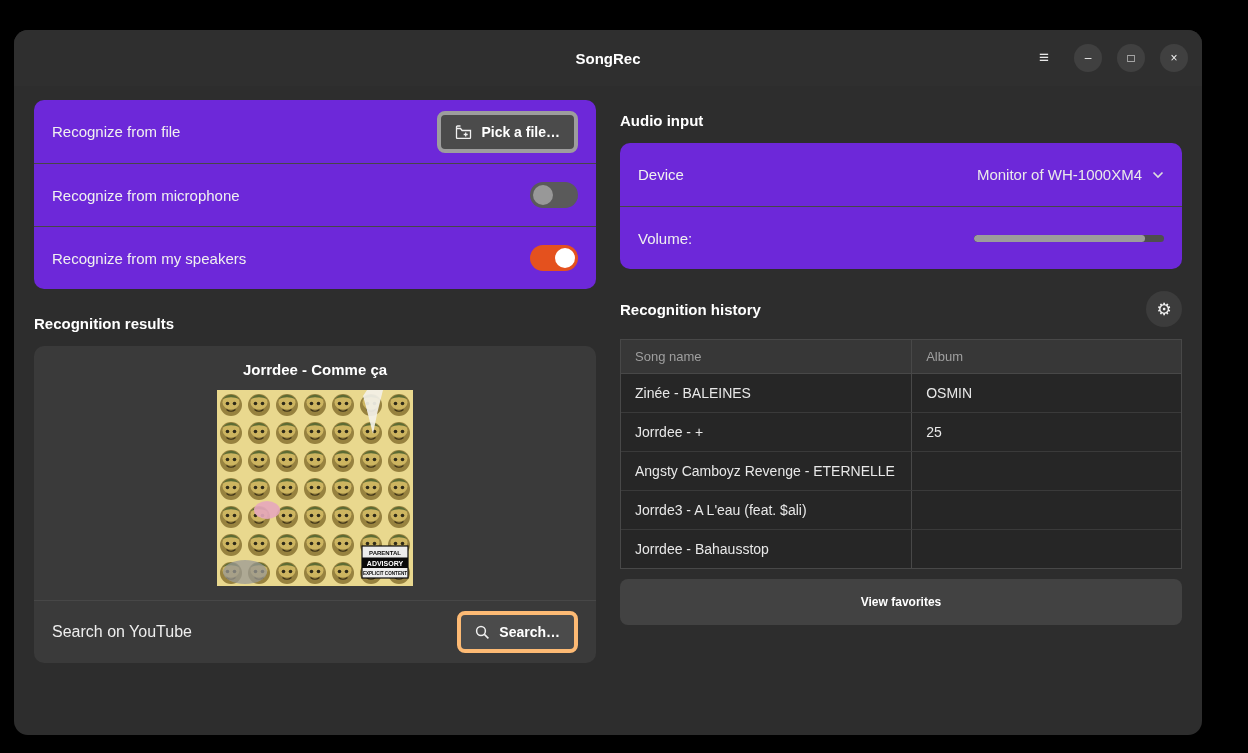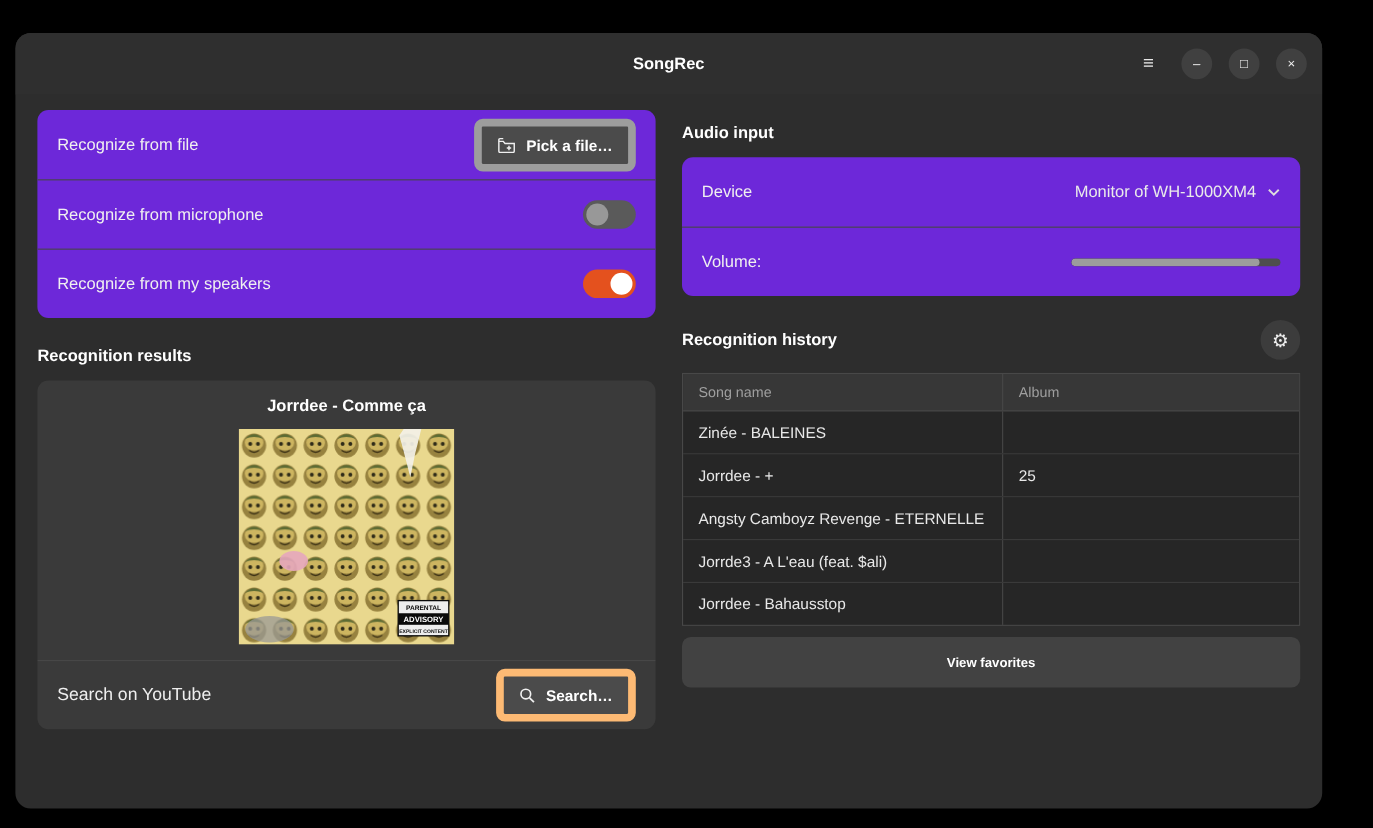--- a/index.html
+++ b/index.html
@@ -24,21 +24,21 @@
   .content { display:flex; gap:24px; padding:14px 20px 0; height:calc(100% - 56px); }
   .col { flex:1; min-width:0; }
   h2.section { font-size:15px; font-weight:bold; color:#fff; margin:12px 0 14px; }
 
   .card { background:#6d28d9; border-radius:10px; overflow:hidden; }
   .card .row { height:63px; display:flex; align-items:center; justify-content:space-between; padding:0 18px; }
   .card .row + .row { border-top:1px solid #474747; }
   .row .label { font-size:15px; color:#f0f0f0; }
 
   .btn { display:inline-flex; align-items:center; gap:9px; padding:9px 14px; border-radius:8px;
-    background:#4b4b4b; border:7px solid #fdba74; color:#fff; font-size:14px; font-weight:bold; cursor:pointer;
+    background:#4b4b4b; border:4px solid #fdba74; color:#fff; font-size:14px; font-weight:bold; cursor:pointer;
     font-family:inherit; }
   .btn.focused { border-color:#9d9d9d; }
 
   
   .switch { position:relative; width:48px; height:26px; border-radius:13px; background:#5a5a5a; display:inline-block; cursor:pointer; flex:none; }
   .switch .knob { position:absolute; top:3px; left:3px; width:20px; height:20px; border-radius:50%; background:#989898; }
   .switch.on { background:var(--accent); }
   .switch.on .knob { left:auto; right:3px; background:#fff; }
 
   
@@ -199,20 +199,21 @@
         </button>
       </div>
 
       <div class="table">
         <div class="t-head">
           <div class="cell c0">Song name</div>
           <div class="cell">Album</div>
         </div>
         <div class="t-row">
           <div class="cell c0">Zinée - BALEINES</div>
+          <div class="cell">OSMIN</div>
         </div>
         <div class="t-row">
           <div class="cell c0">Jorrdee - +</div>
           <div class="cell">25</div>
         </div>
         <div class="t-row">
           <div class="cell c0">Angsty Camboyz Revenge - ETERNELLE</div>
           <div class="cell"></div>
         </div>
         <div class="t-row">

